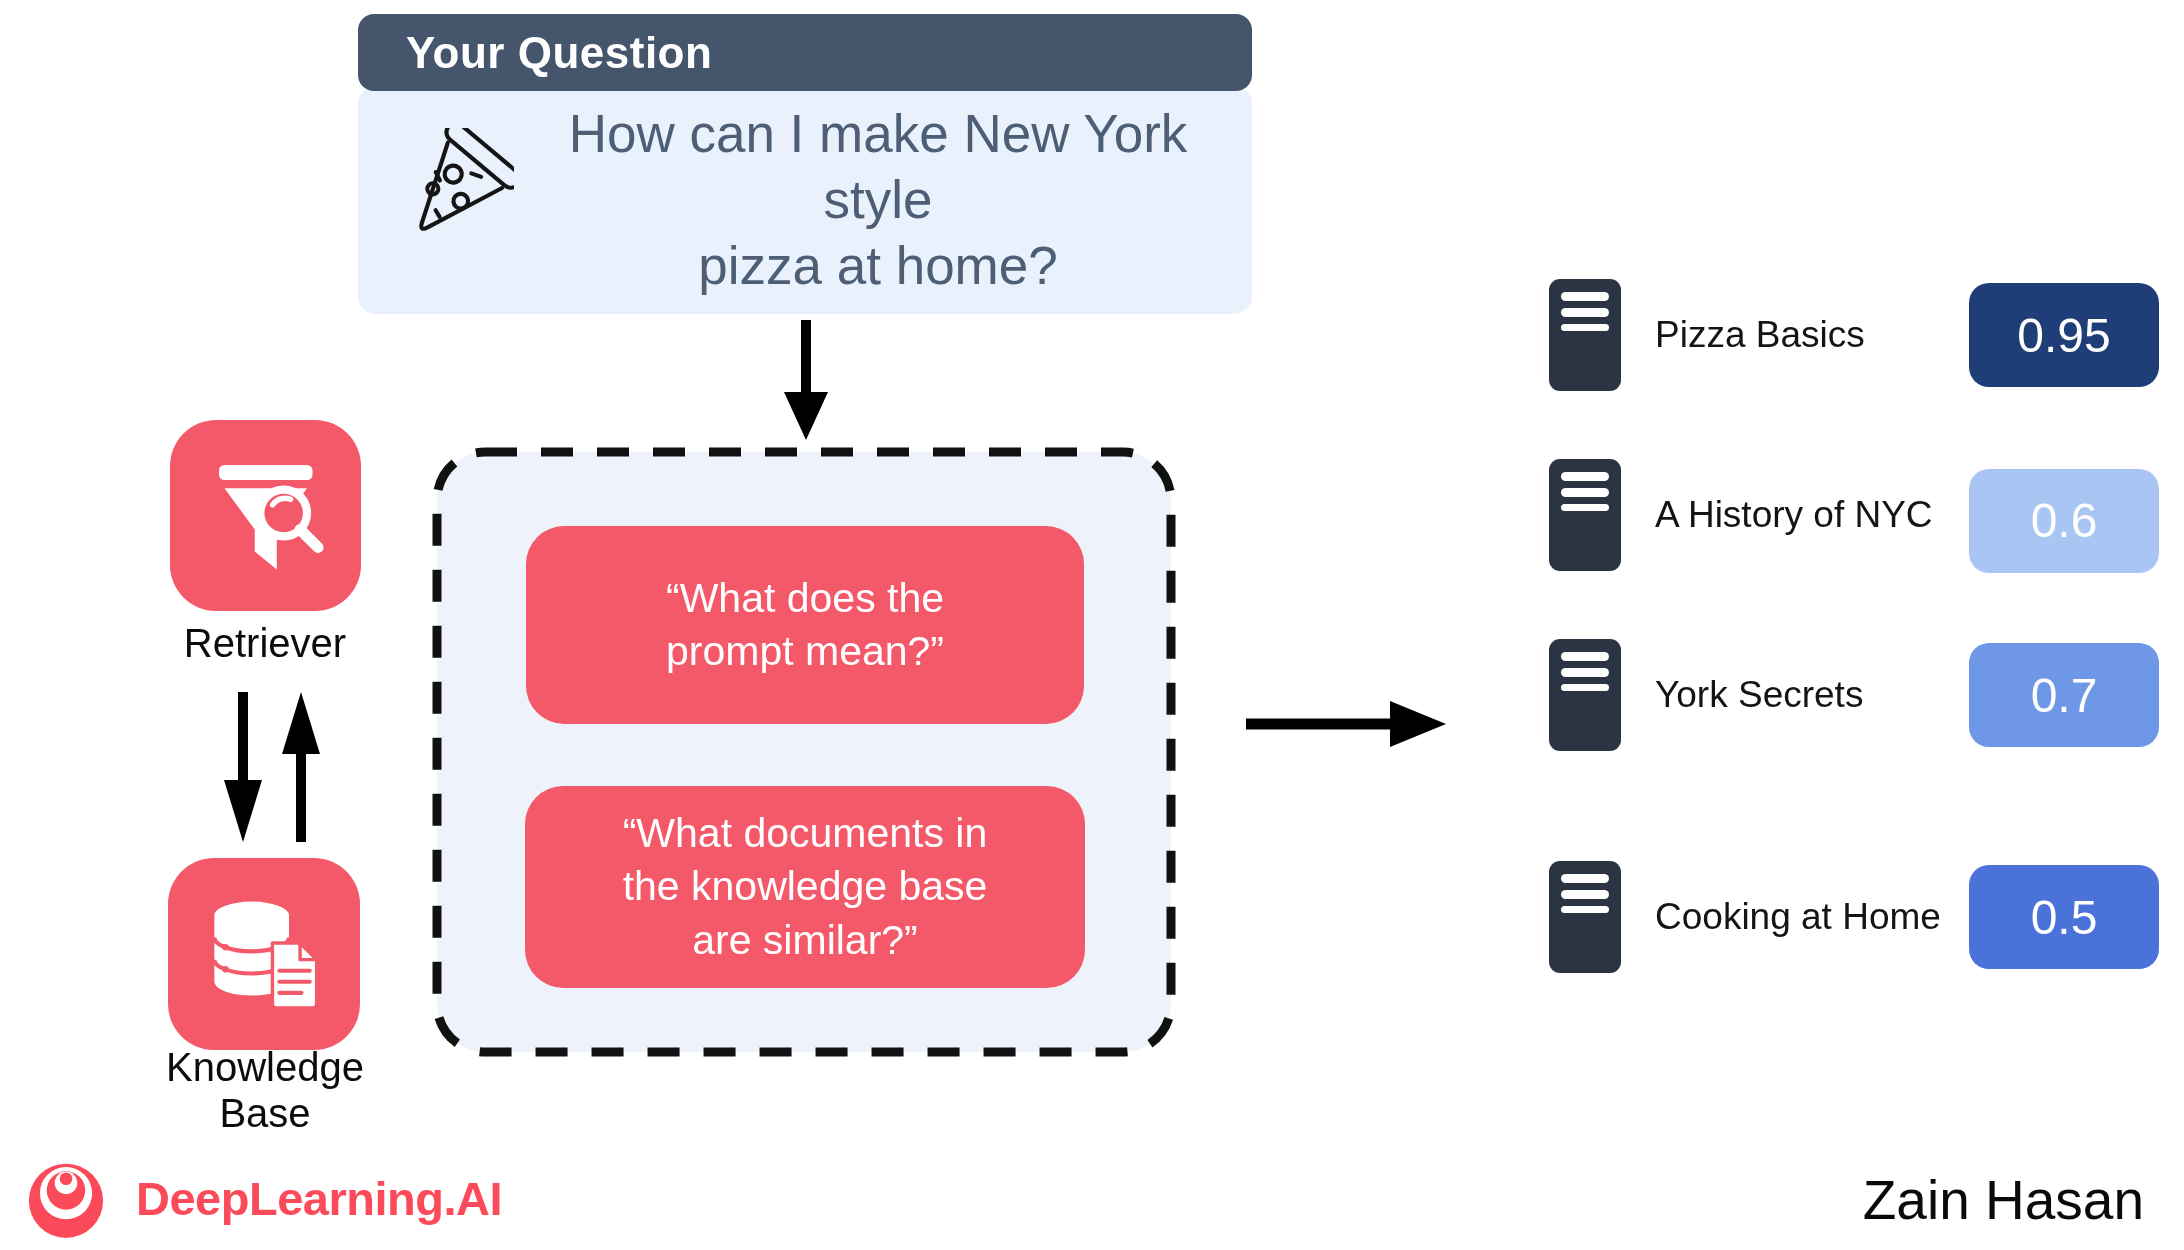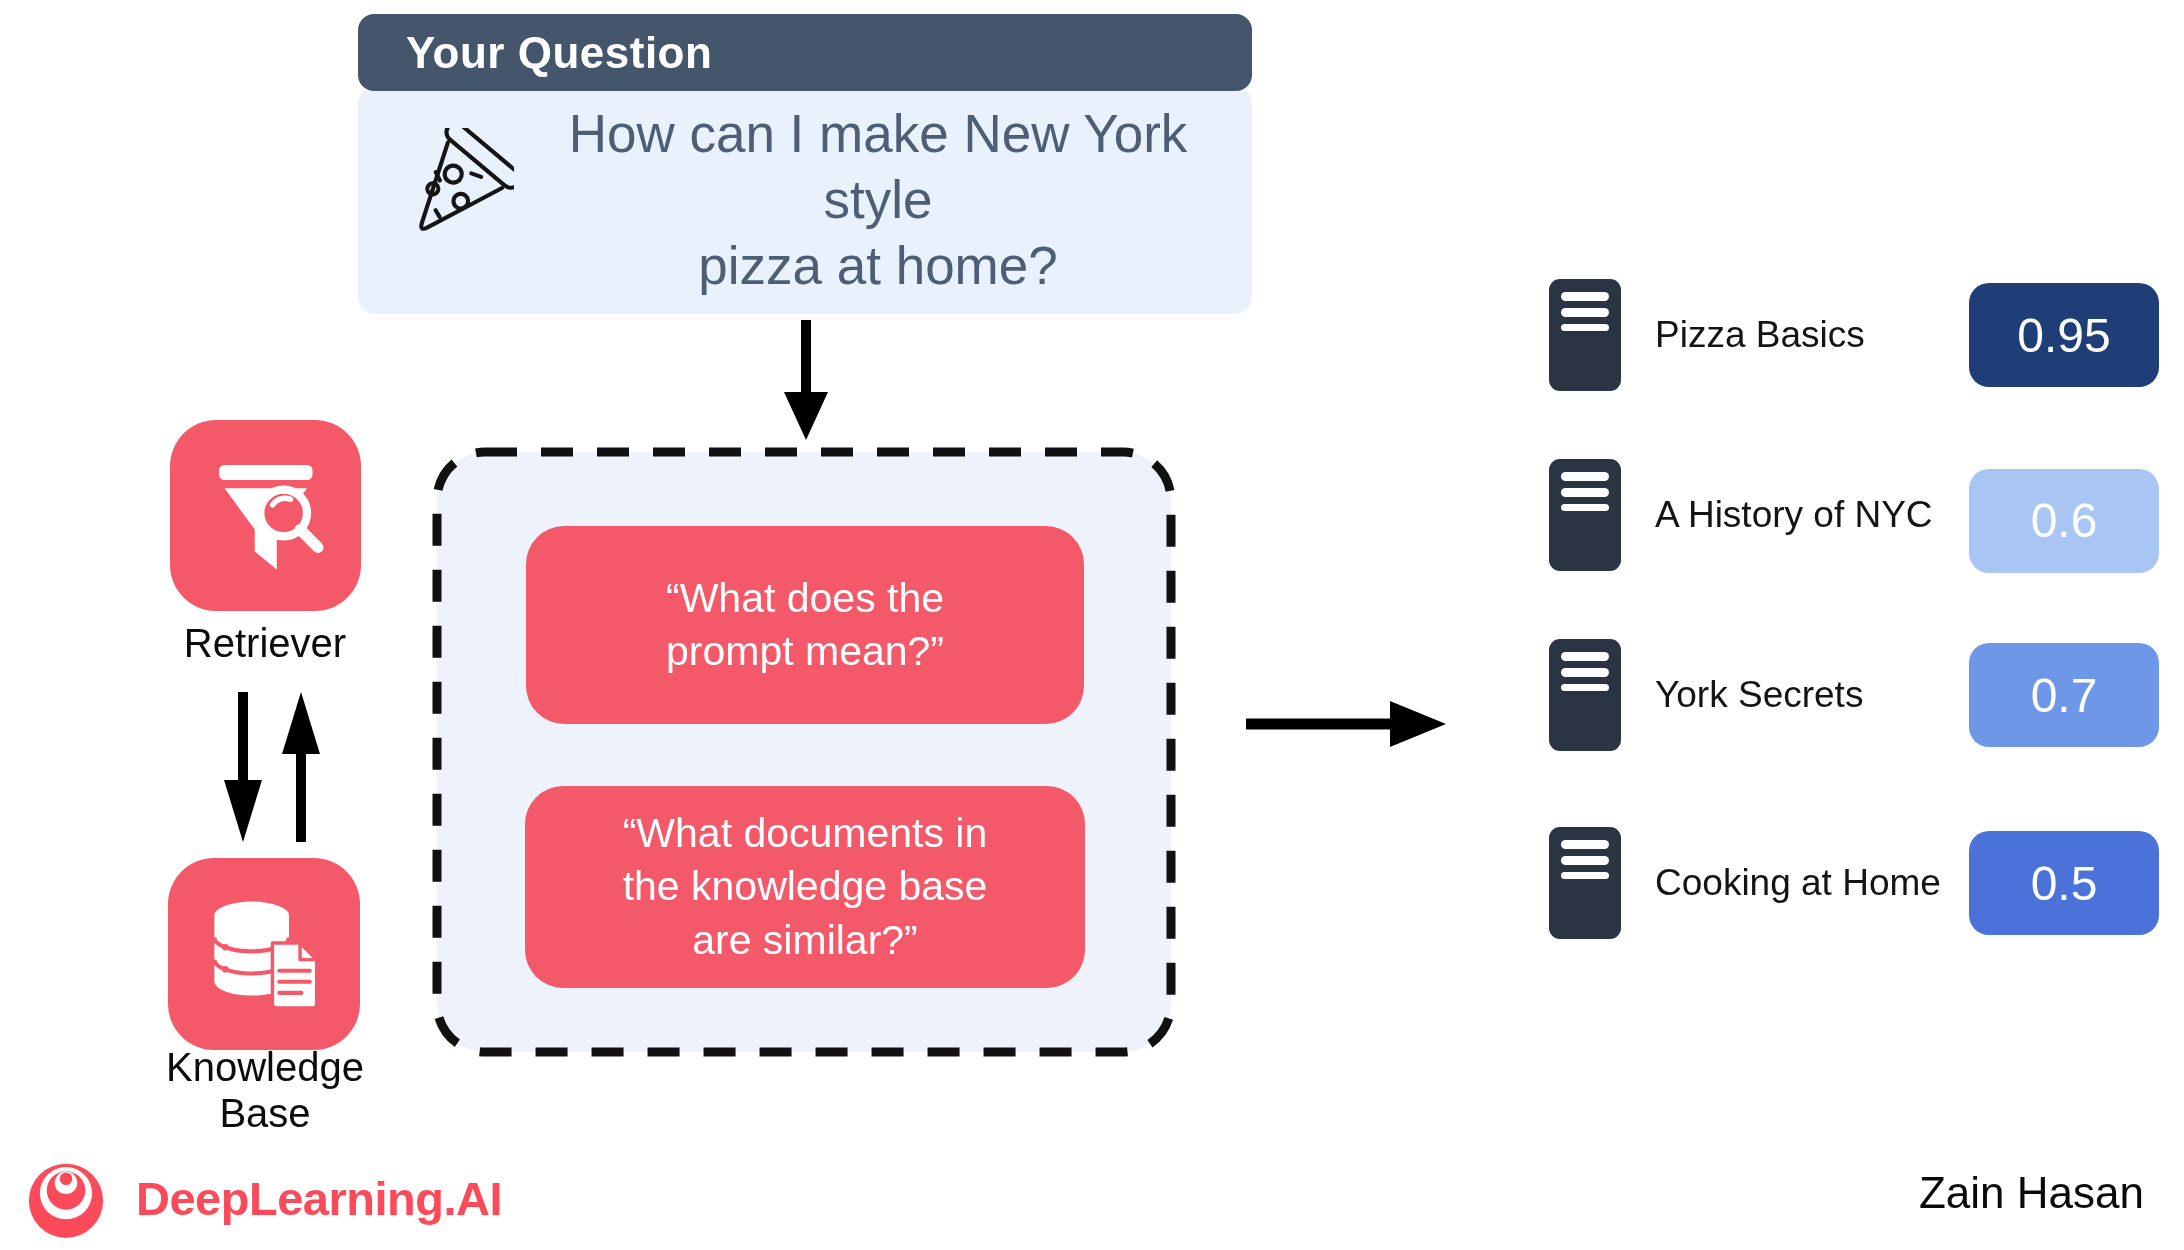--- a/index.html
+++ b/index.html
@@ -50,21 +50,21 @@
     color:#0c0c0c;font-size:40px;line-height:46px;font-weight:400;text-align:center;
   }
   .retriever-label{left:110px;top:620px;width:310px;}
   .kb-label{left:95px;top:1044px;width:340px;}
 
   
   .result-row{
     left:1549px;width:610px;height:118px;
     display:flex;align-items:center;
   }
-  .row-1{top:276px;} .row-2{top:456px;} .row-3{top:636px;} .row-4{top:824px;}
+  .row-1{top:276px;} .row-2{top:456px;} .row-3{top:636px;} .row-4{top:858px;}
   .doc-icon{width:72px;height:112px;flex:0 0 72px;}
   .result-title{
     margin-left:34px;font-size:37px;color:#141414;font-weight:500;flex:1 1 auto;
     white-space:nowrap;
   }
   .score-badge{
     width:190px;height:104px;flex:0 0 190px;border-radius:20px;
     display:flex;align-items:center;justify-content:center;
     color:#ffffff;font-size:48px;font-weight:500;
   }
@@ -73,21 +73,21 @@
   .score-3{background:#6F97E8;}
   .score-4{background:#4A72D8;}
 
   
   .brand{
     left:22px;top:1150px;height:96px;display:flex;align-items:center;gap:26px;
   }
   .brand-mark{width:88px;height:88px;}
   .brand-text{color:#FB4A59;font-size:47px;font-weight:700;letter-spacing:-0.5px;}
   .author{
-    right:40px;top:1168px;font-size:44px;font-weight:500;color:#0a0a0a;
+    right:40px;top:1168px;font-size:55px;font-weight:500;color:#0a0a0a;
   }
 </style>
 </head>
 <body>
 
 <div id="canvas">
 
   <div class="abs qbox-body"></div>
   <div class="abs qbox-header">
     <span>Your Question</span>

